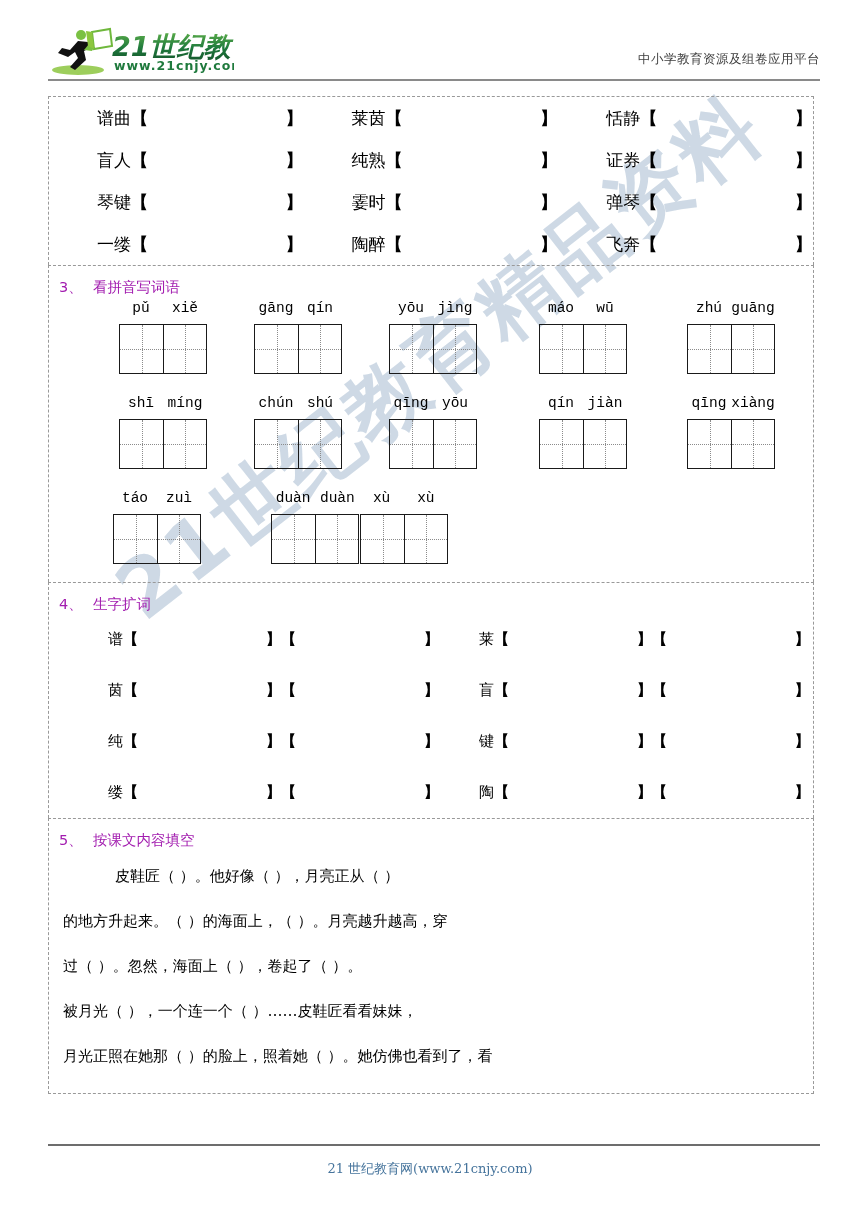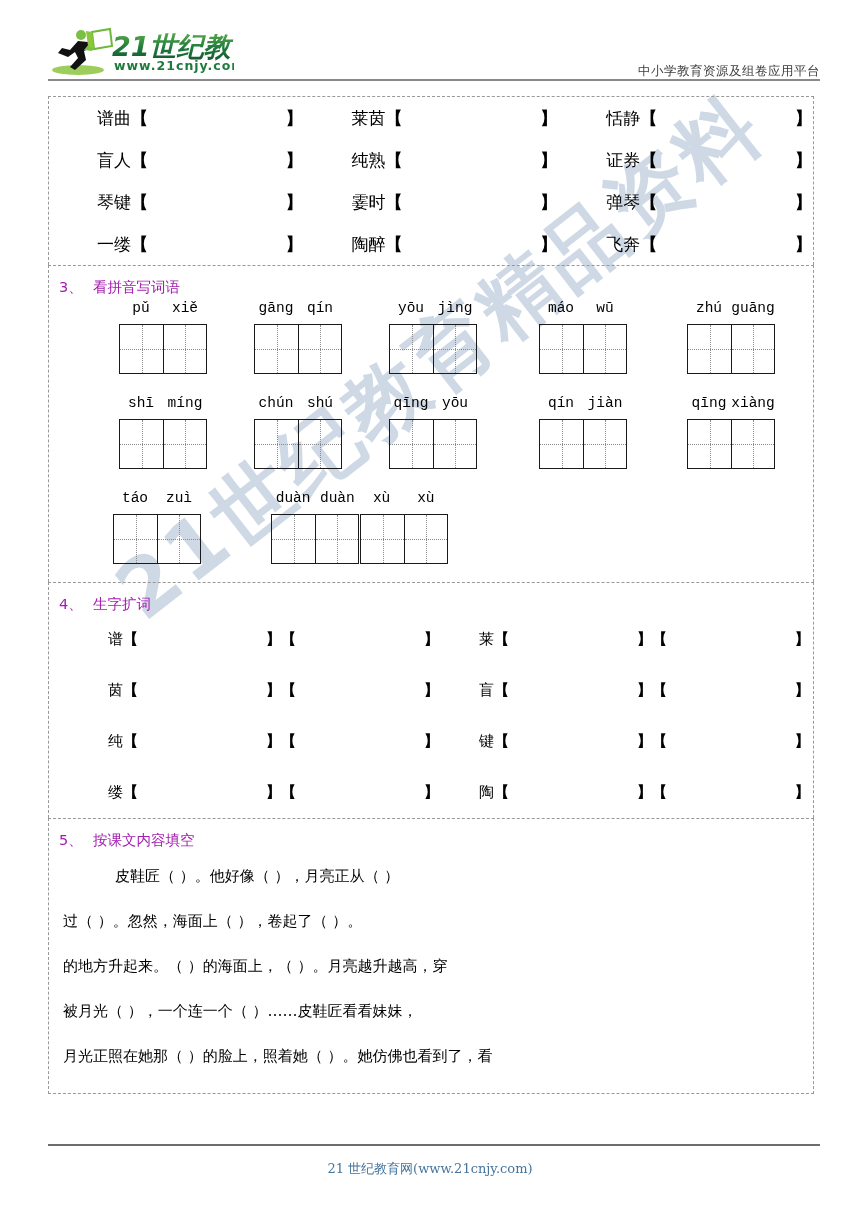--- a/index.html
+++ b/index.html
@@ -55,21 +55,21 @@
     position: absolute;
     left: 48px;
     top: 26px;
     width: 186px;
     height: 50px;
   }
   #logo svg { display:block; }
   #header-tagline {
     position: absolute;
     right: 40px;
-    top: 63px;
+    top: 51px;
     font-size: 12.5px;
     color: #3c3c3c;
     font-family: "DejaVu Serif", "Liberation Serif", serif;
     letter-spacing: .5px;
   }
   #header-rule {
     position: absolute;
     left: 48px;
     right: 40px;
     top: 79px;
@@ -549,22 +549,22 @@
         </tbody>
       </table>
     </div>
 
     <div class="sec last">
       <div class="sec-title">
         <span class="num">5、</span><span>按课文内容填空</span>
       </div>
       <div class="fill-lines" id="fill-lines">
           <div class="fill-line indent">皮鞋匠（                 ）。他好像（                       ），月亮正从（                      ）</div>
+          <div class="fill-line">的地方升起来。（             ）的海面上，（                           ）。月亮越升越高，穿</div>
           <div class="fill-line">过（                          ）。忽然，海面上（                 ），卷起了（           ）。</div>
-          <div class="fill-line">的地方升起来。（             ）的海面上，（                           ）。月亮越升越高，穿</div>
           <div class="fill-line">被月光（                        ），一个连一个（                   ）……皮鞋匠看看妹妹，</div>
           <div class="fill-line">月光正照在她那（        ）的脸上，照着她（                      ）。她仿佛也看到了，看</div>
         </div>
     </div>
 
   </div>
 
   <div id="footer">
     <div id="footer-rule"></div>
     <div id="footer-text">21 世纪教育网(www.21cnjy.com)</div>

